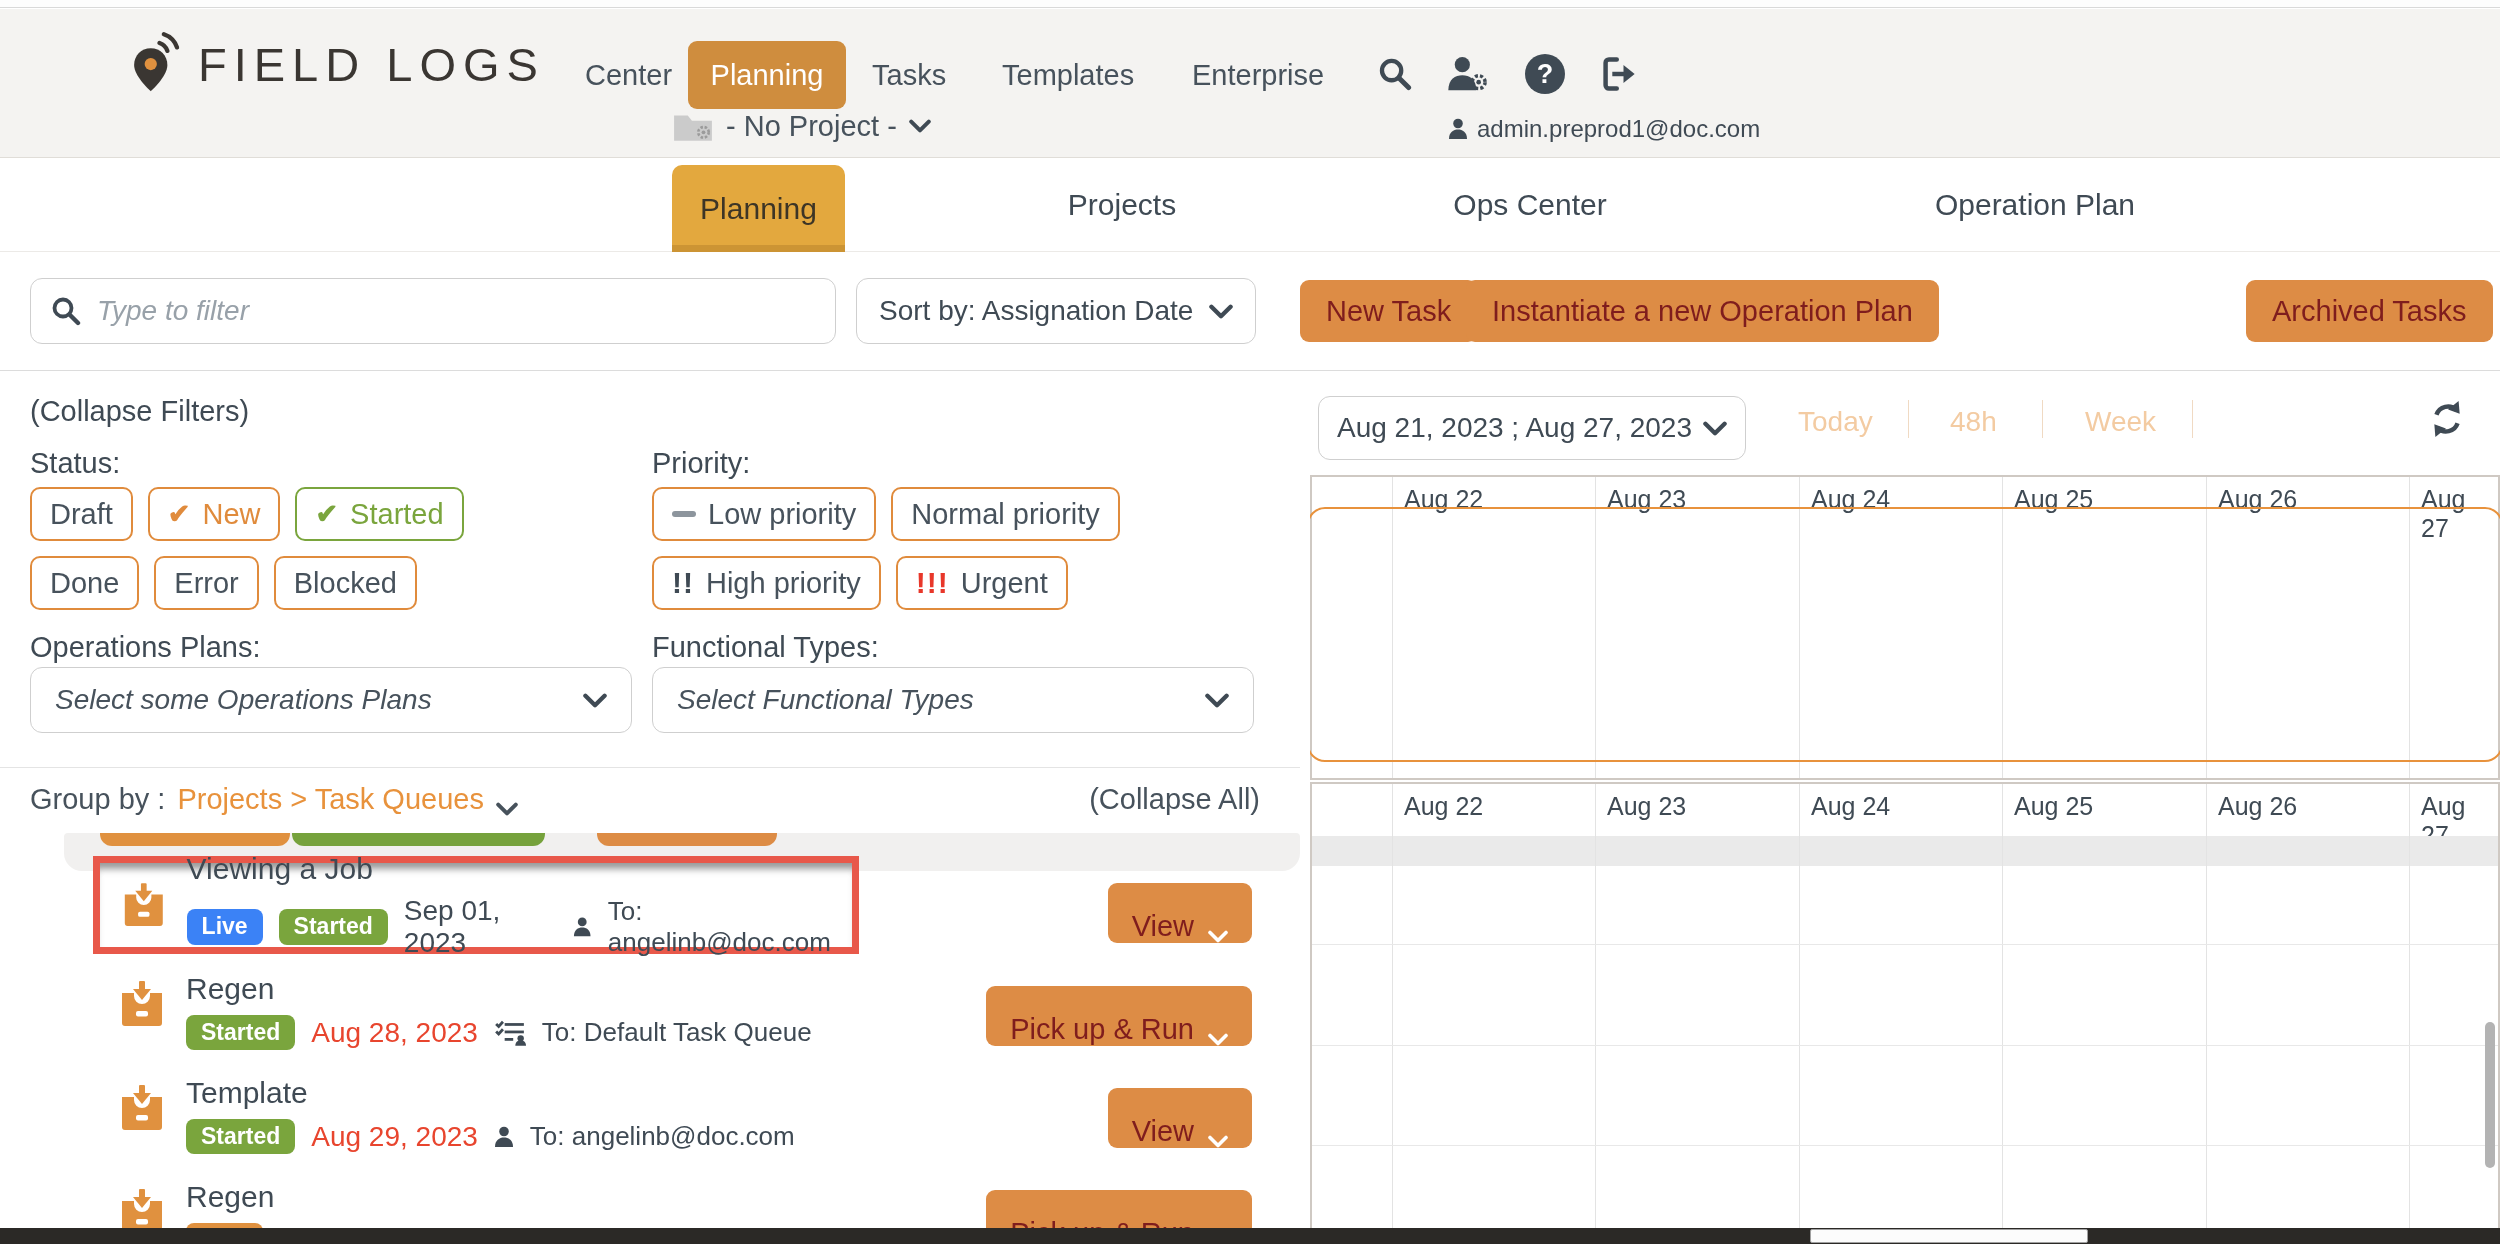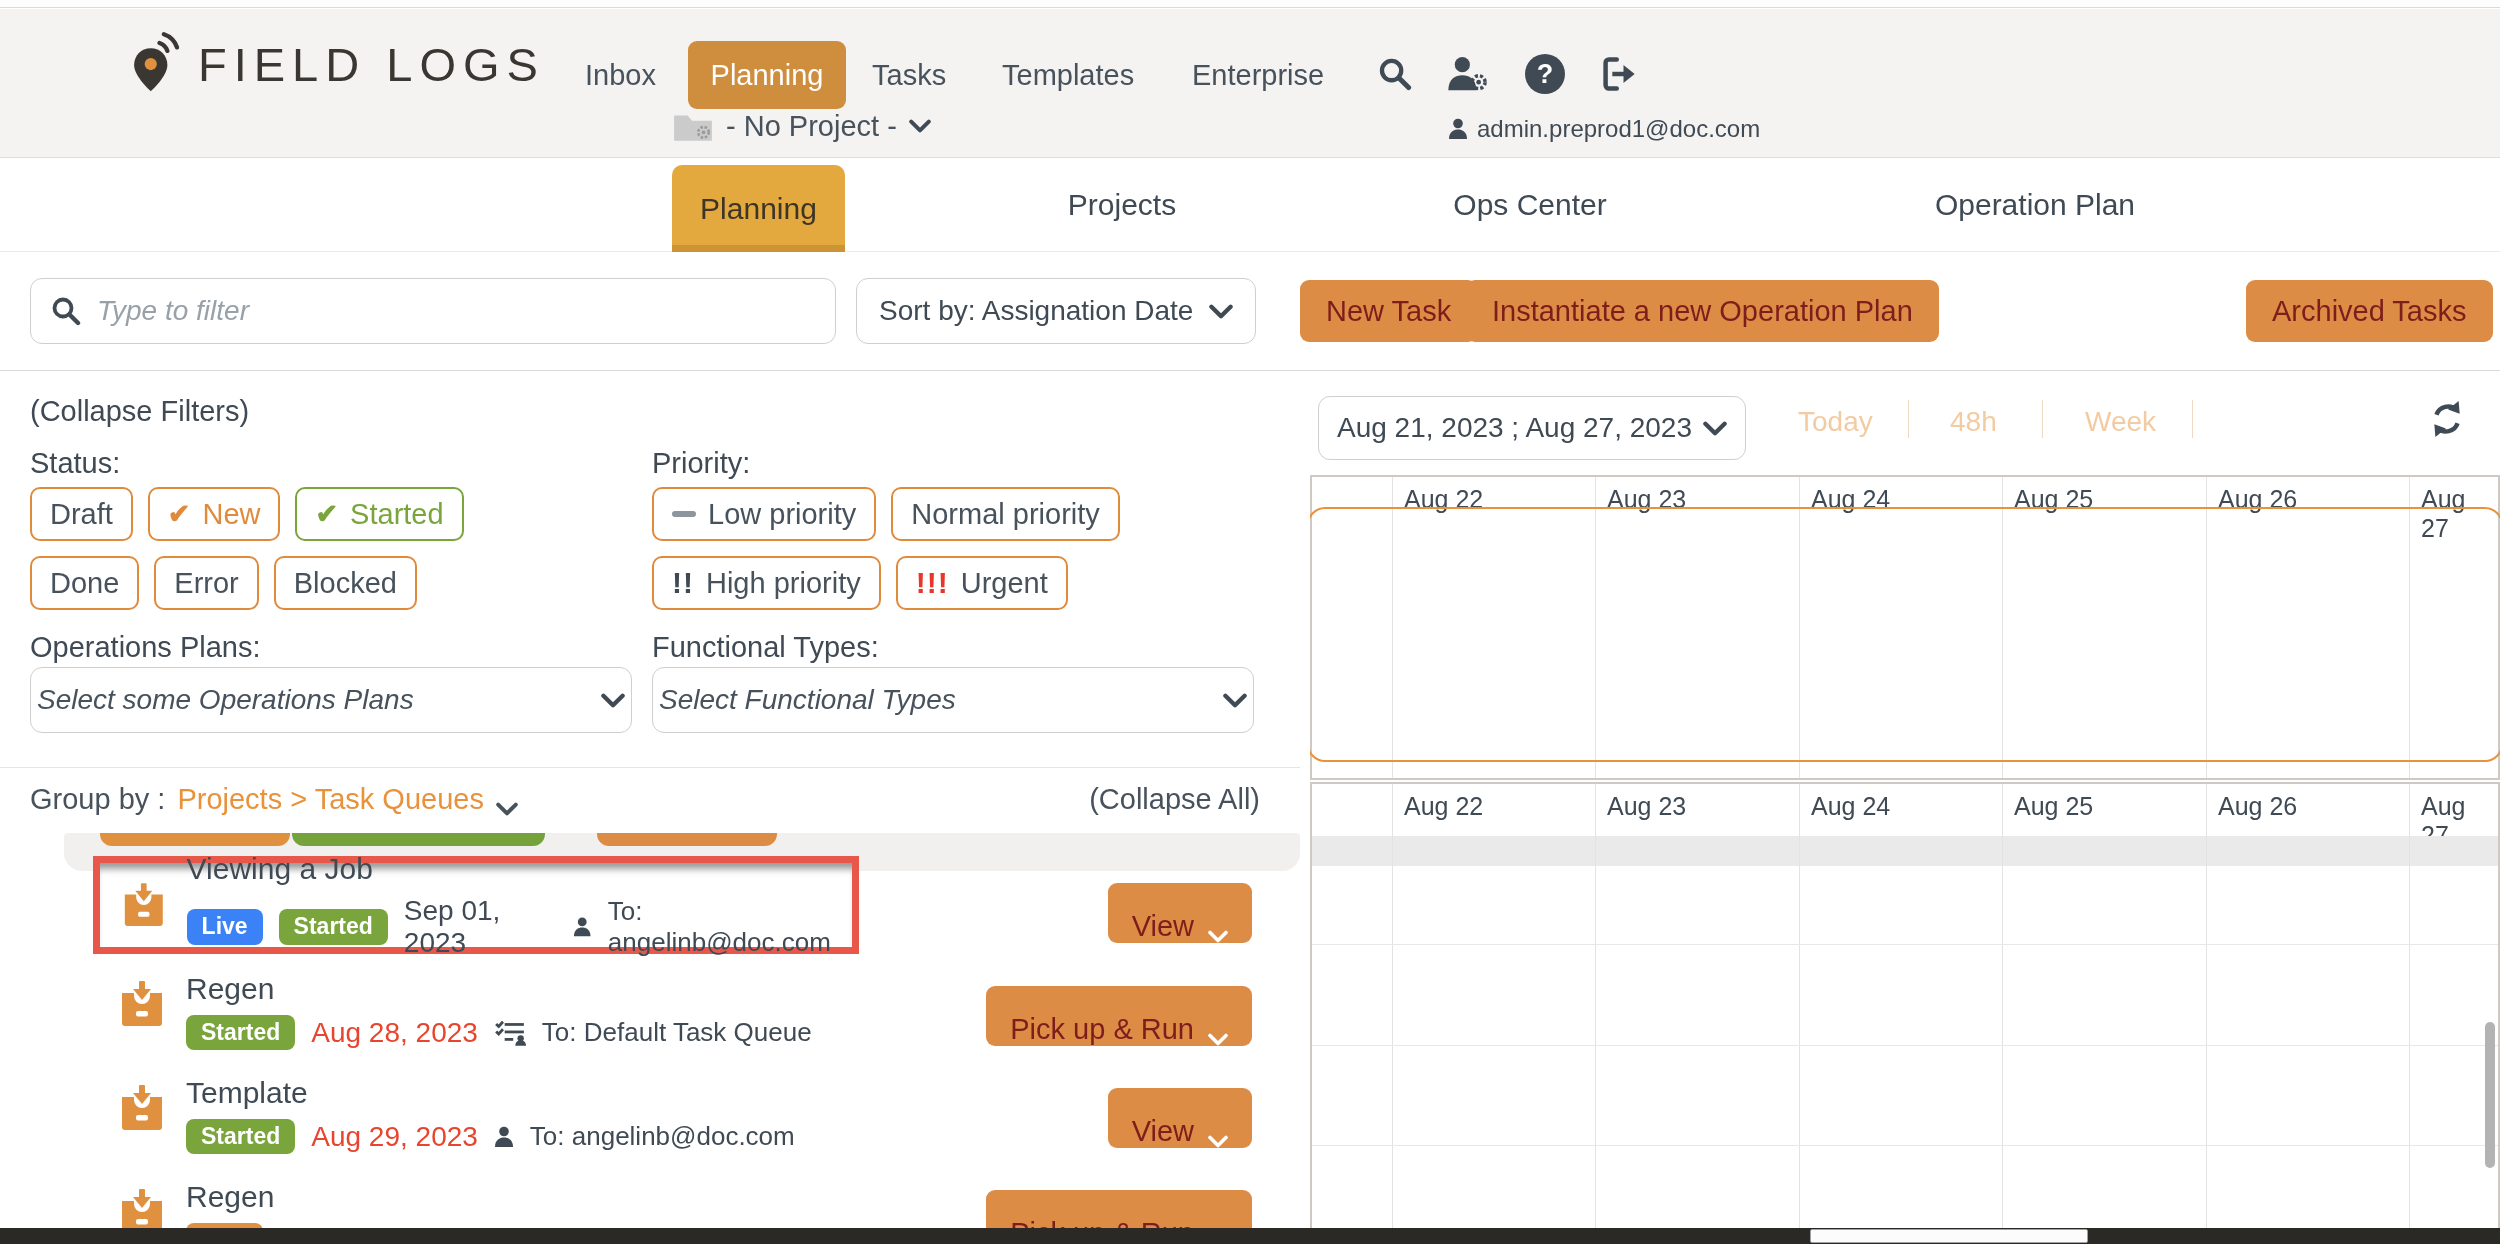--- a/index.html
+++ b/index.html
@@ -41,21 +41,21 @@
   .chip-row { position:absolute; display:flex; flex-wrap:wrap; gap:15px; }
   .chip { height:54px; background:#fff; border:2px solid #e08b3c; border-radius:10px; display:inline-flex; align-items:center; gap:12px; padding:0 18px; font-size:29px; color:#47525c; cursor:pointer; }
   .chip .check { font-size:27px; font-weight:bold; line-height:1; }
   .chip.sel-orange { color:#e08b3c; }
   .chip.sel-orange .check { color:#e08b3c; }
   .chip.sel-green { color:#7aa53d; border-color:#7aa53d; }
   .chip.sel-green .check { color:#7aa53d; }
   .dash-ic { width:24px; height:6px; background:#8d959d; border-radius:3px; }
   .bang { font-weight:800; font-size:30px; letter-spacing:1px; color:#3f4a54; line-height:1; }
   .bang.red { color:#e8372a; }
-  .select-box { position:absolute; width:602px; height:66px; border:1px solid #cfcfcf; border-radius:12px; background:#fff; display:flex; align-items:center; justify-content:space-between; padding:0 6px; font-size:28px; font-style:italic; color:#47525c; cursor:pointer; }
+  .select-box { position:absolute; width:602px; height:66px; border:1px solid #cfcfcf; border-radius:12px; background:#fff; display:flex; align-items:center; justify-content:space-between; padding:0 24px; font-size:28px; font-style:italic; color:#47525c; cursor:pointer; }
   .left-divider { position:absolute; left:0; top:396px; width:1300px; height:1px; background:#e4e4e4; }
   .group-row { position:absolute; left:30px; right:40px; top:412px; display:flex; justify-content:space-between; align-items:center; font-size:29px; color:#47525c; }
   .group-left { display:flex; align-items:flex-end; gap:12px; cursor:pointer; }
   .group-link { color:#e8923c; }
   .collapse-all { color:#47525c; cursor:pointer; }
   .band { position:absolute; left:64px; top:462px; width:1236px; height:38px; background:#f1f0ef; border-radius:4px 4px 18px 18px; overflow:hidden; }
   .band .pill { position:absolute; top:0; height:13px; border-radius:0 0 12px 12px; }
 
   .task-row { position:absolute; left:118px; display:flex; gap:20px; }
   .task-col { display:flex; flex-direction:column; }
@@ -103,21 +103,21 @@
     <div class="logo">
       <svg width="56" height="66" viewBox="0 0 64 72">
         <path d="M26 18 C15 18 7 26.5 7 37 c0 13 19 30 19 30 s19 -17 19 -30 C45 26.5 37 18 26 18 z" fill="#3a3632"></path>
         <circle cx="26" cy="36" r="7" fill="#e0913f"></circle>
         <path d="M36 12 a14 14 0 0 1 9 9" stroke="#3a3632" stroke-width="5" fill="none" stroke-linecap="round"></path>
         <path d="M41 2 a24 24 0 0 1 15 15" stroke="#3a3632" stroke-width="5" fill="none" stroke-linecap="round"></path>
       </svg>
       <span class="logo-text">FIELD LOGS</span>
     </div>
 
-    <span class="nav-item" style="left:585px;">Inbox</span>
+    <span class="nav-item" style="left:585px;">Center</span>
     <span class="nav-btn-active">Planning</span>
     <span class="nav-item" style="left:872px;">Tasks</span>
     <span class="nav-item" style="left:1002px;">Templates</span>
     <span class="nav-item" style="left:1192px;">Enterprise</span>
 
     <div class="hdr-icon" style="left:1372px;">
       <svg width="34" height="34" viewBox="0 0 30 30">
           <circle cx="12" cy="12" r="8.5" fill="none" stroke="currentColor" stroke-width="3.8"></circle>
           <line x1="18.5" y1="18.5" x2="27" y2="27" stroke="currentColor" stroke-width="4.4" stroke-linecap="round"></line>
         </svg>

